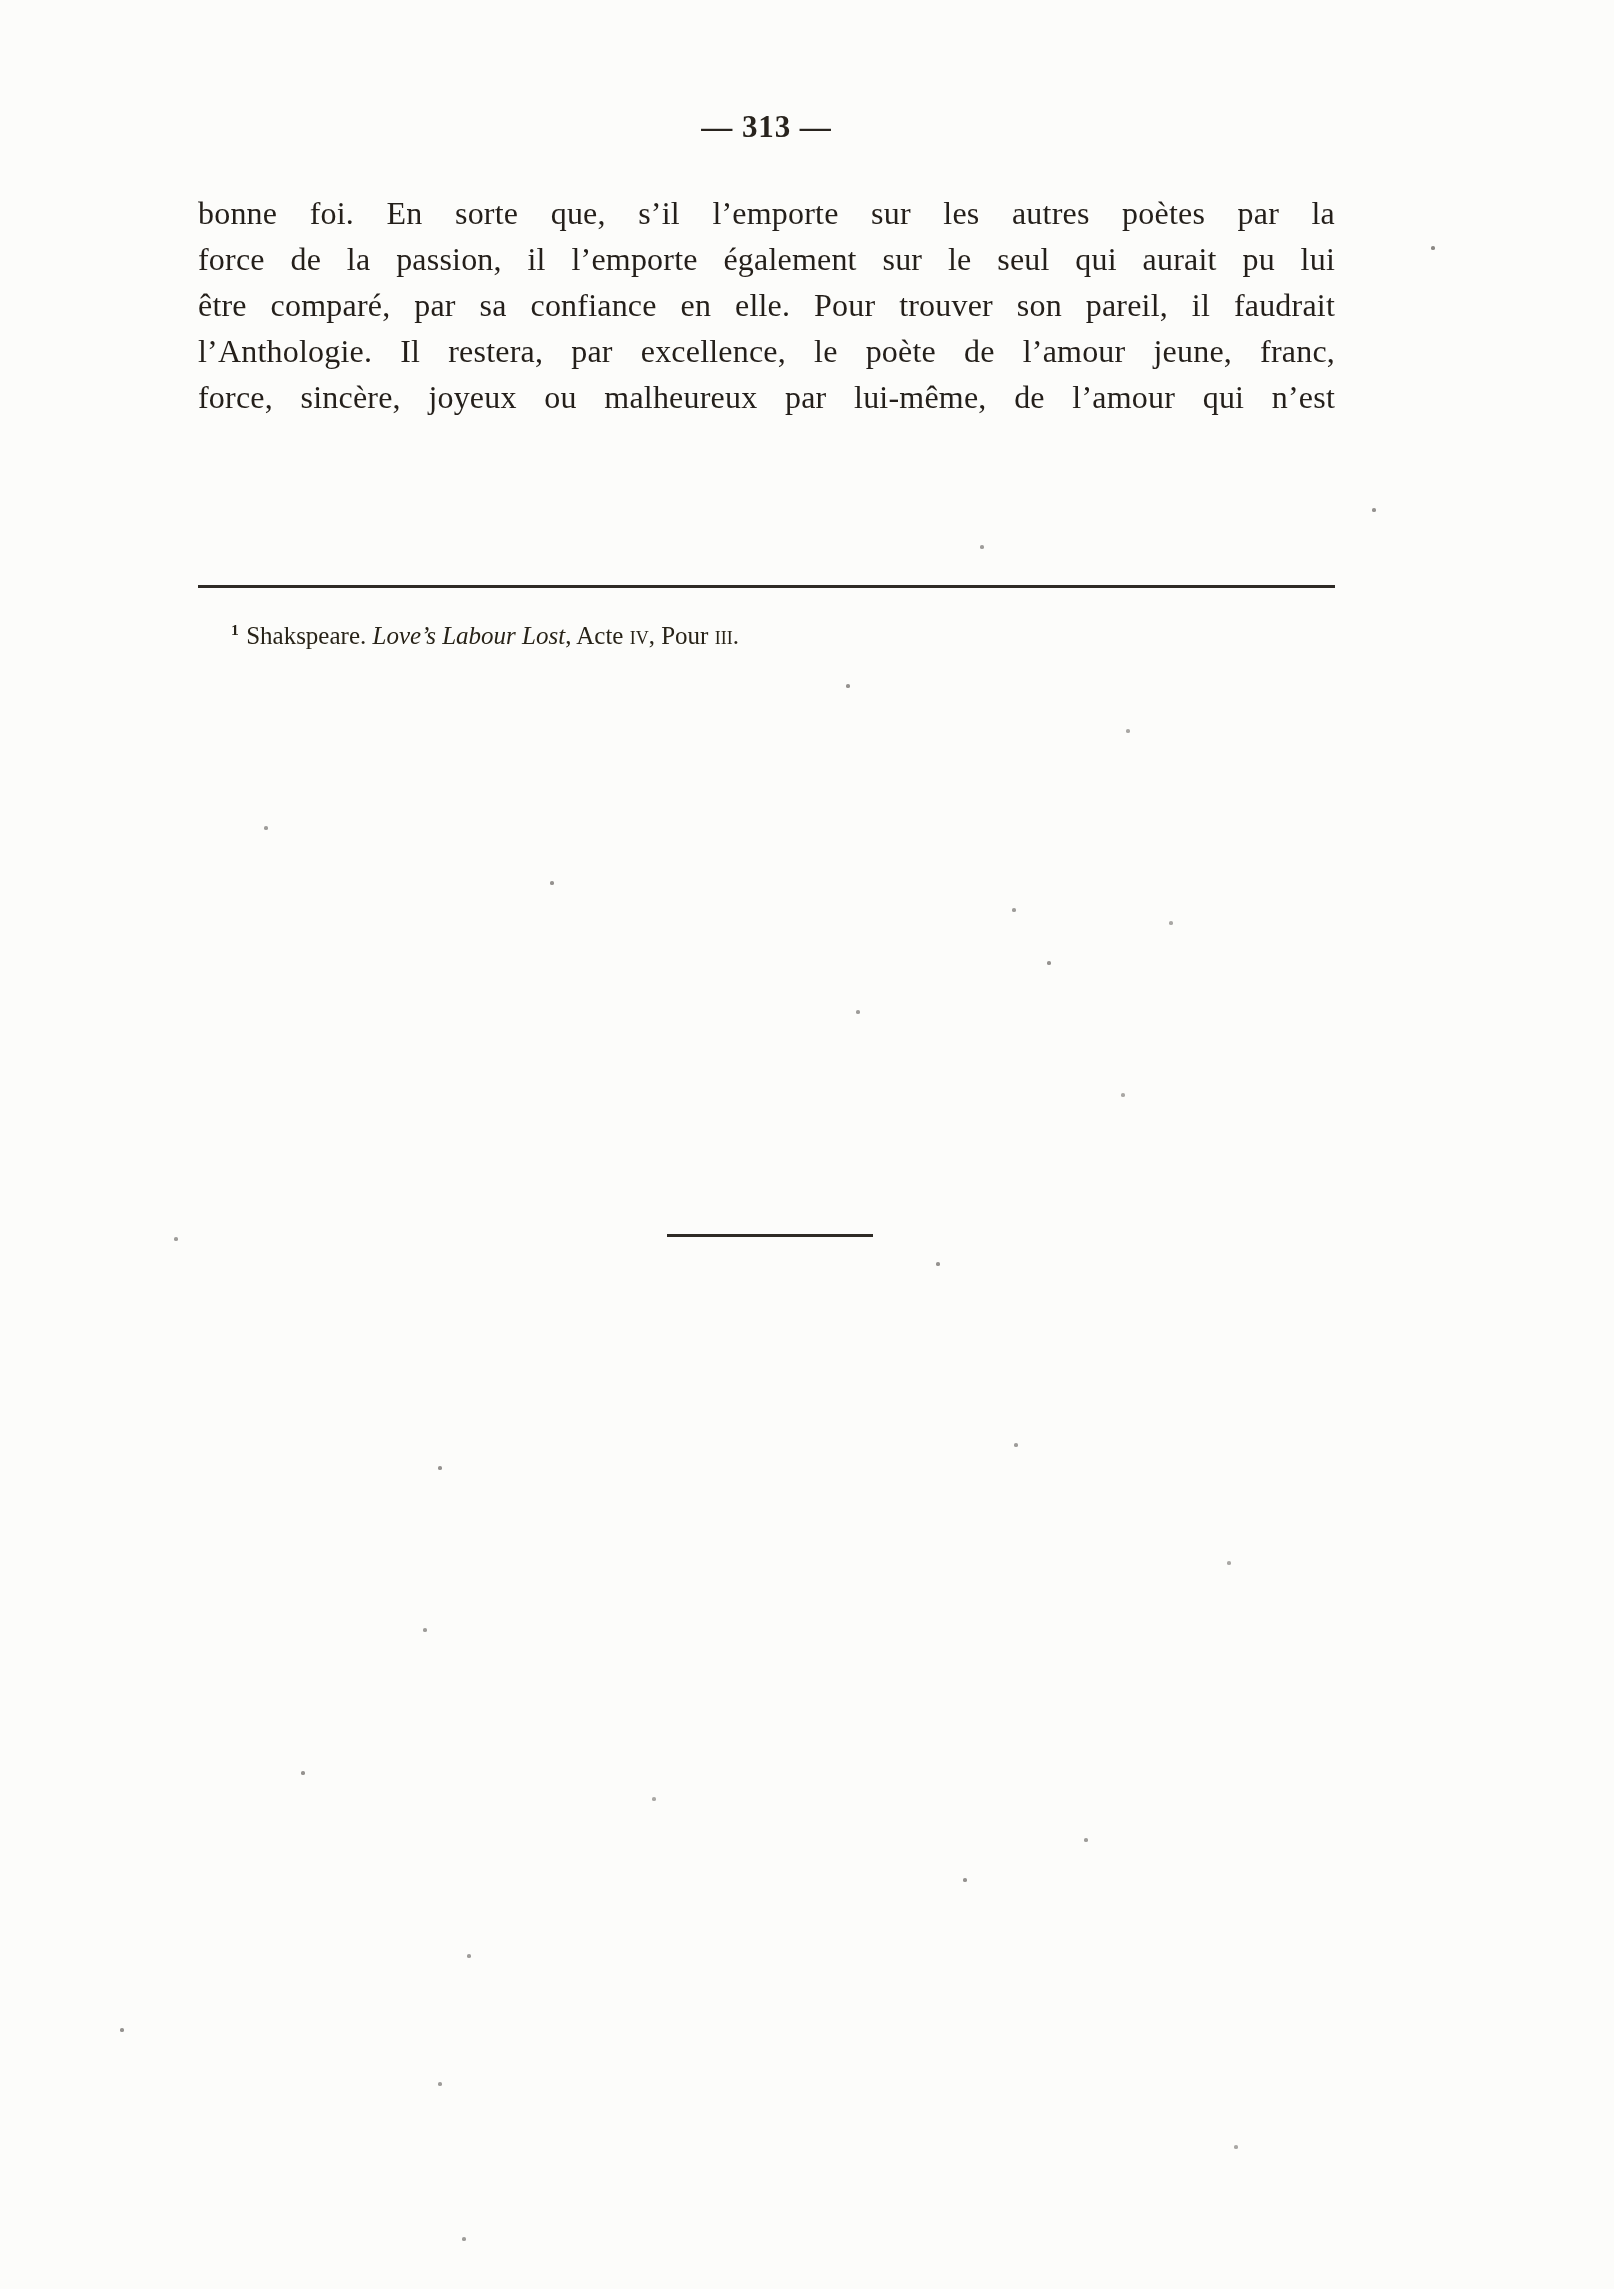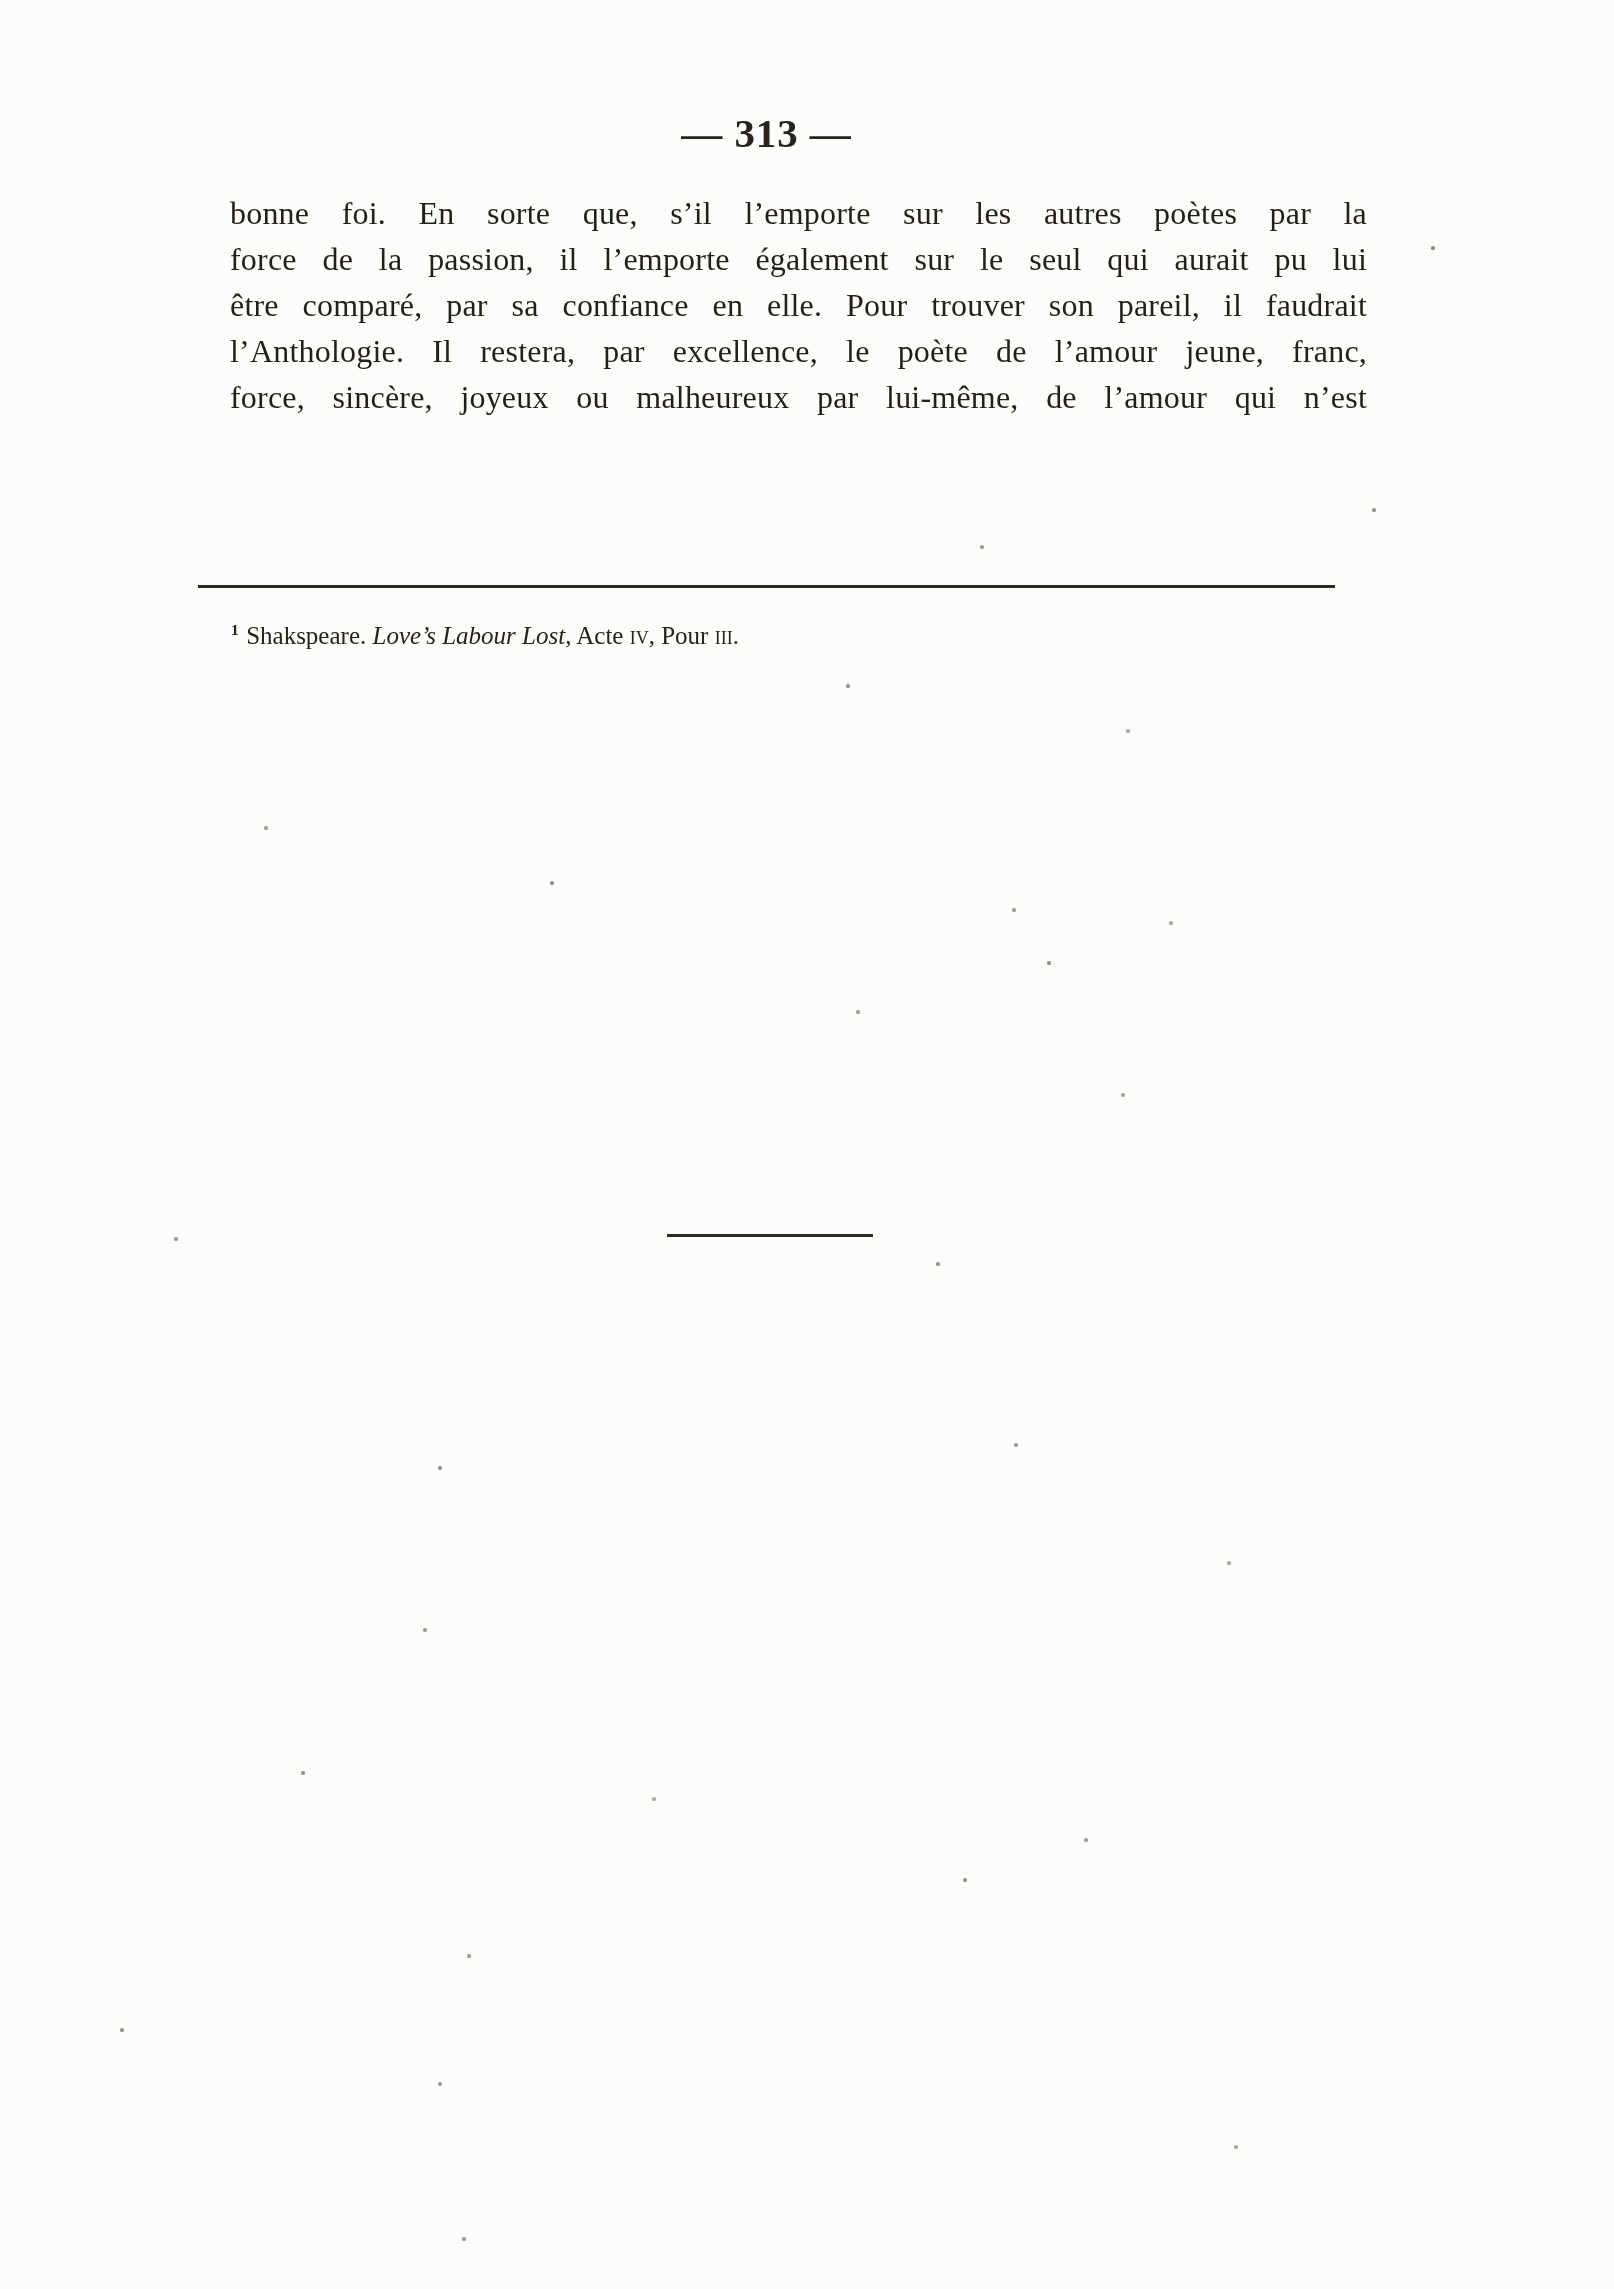--- a/index.html
+++ b/index.html
@@ -16,41 +16,40 @@
     overflow: hidden;
     font-family: "Liberation Serif", "DejaVu Serif", serif;
     color: #241f1a;
   }
   .page-number {
     position: absolute;
     top: 109px;
     left: 198px;
     width: 1137px;
     text-align: center;
-    font-size: 41px;
+    font-size: 31px;
     font-weight: 700;
     letter-spacing: 0.9px;
     color: #28231d;
   }
   .body-text {
     position: absolute;
     top: 190px;
     left: 198px;
     width: 1137px;
     font-size: 32px;
     letter-spacing: 0.2px;
   }
   .text-line {
     width: 100%;
     height: 46px;
     line-height: 46px;
     text-align: justify;
     text-align-last: justify;
     white-space: nowrap;
-    margin-left: 32px;
   }
   .text-line.last-line {
     text-align-last: left;
   }
   .footnote-rule {
     position: absolute;
     top: 585px;
     left: 198px;
     width: 1137px;
     height: 2.8px;

